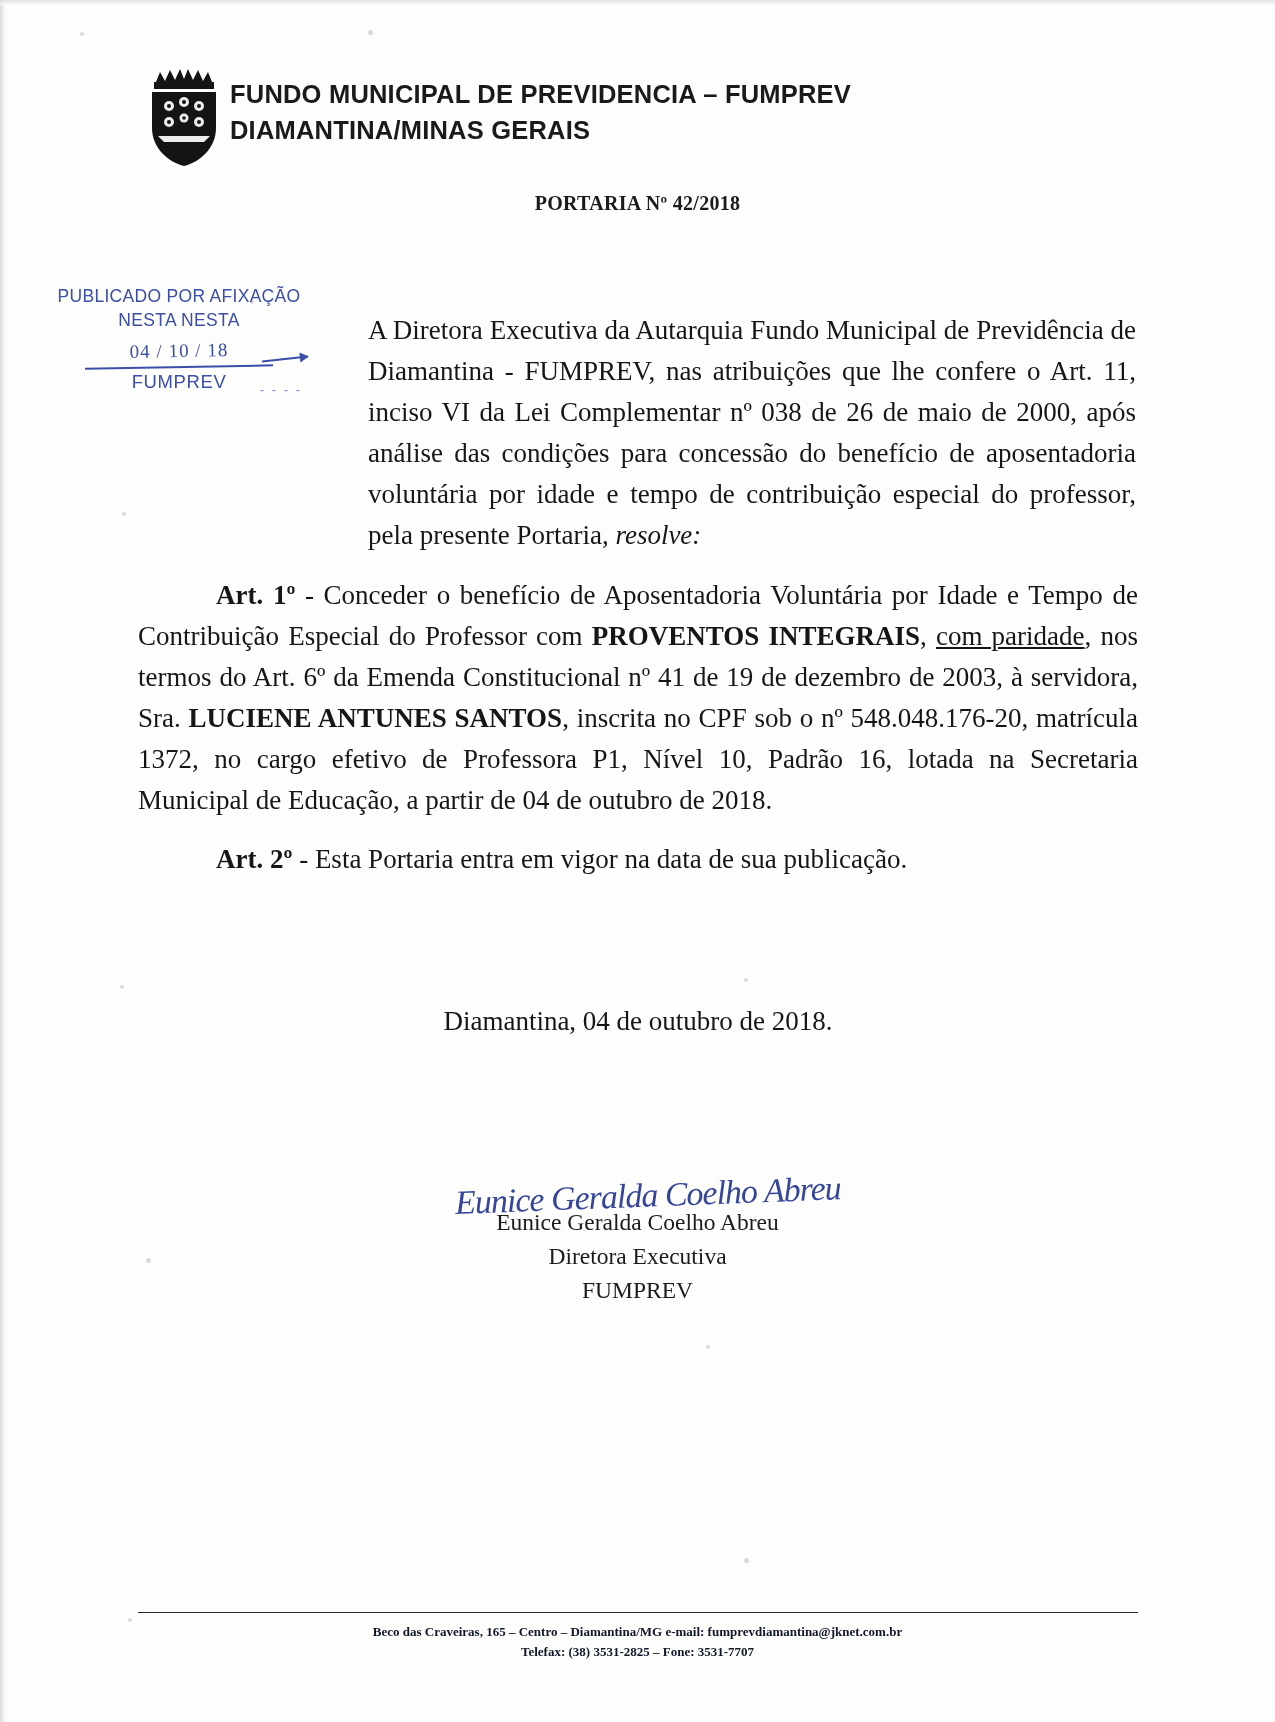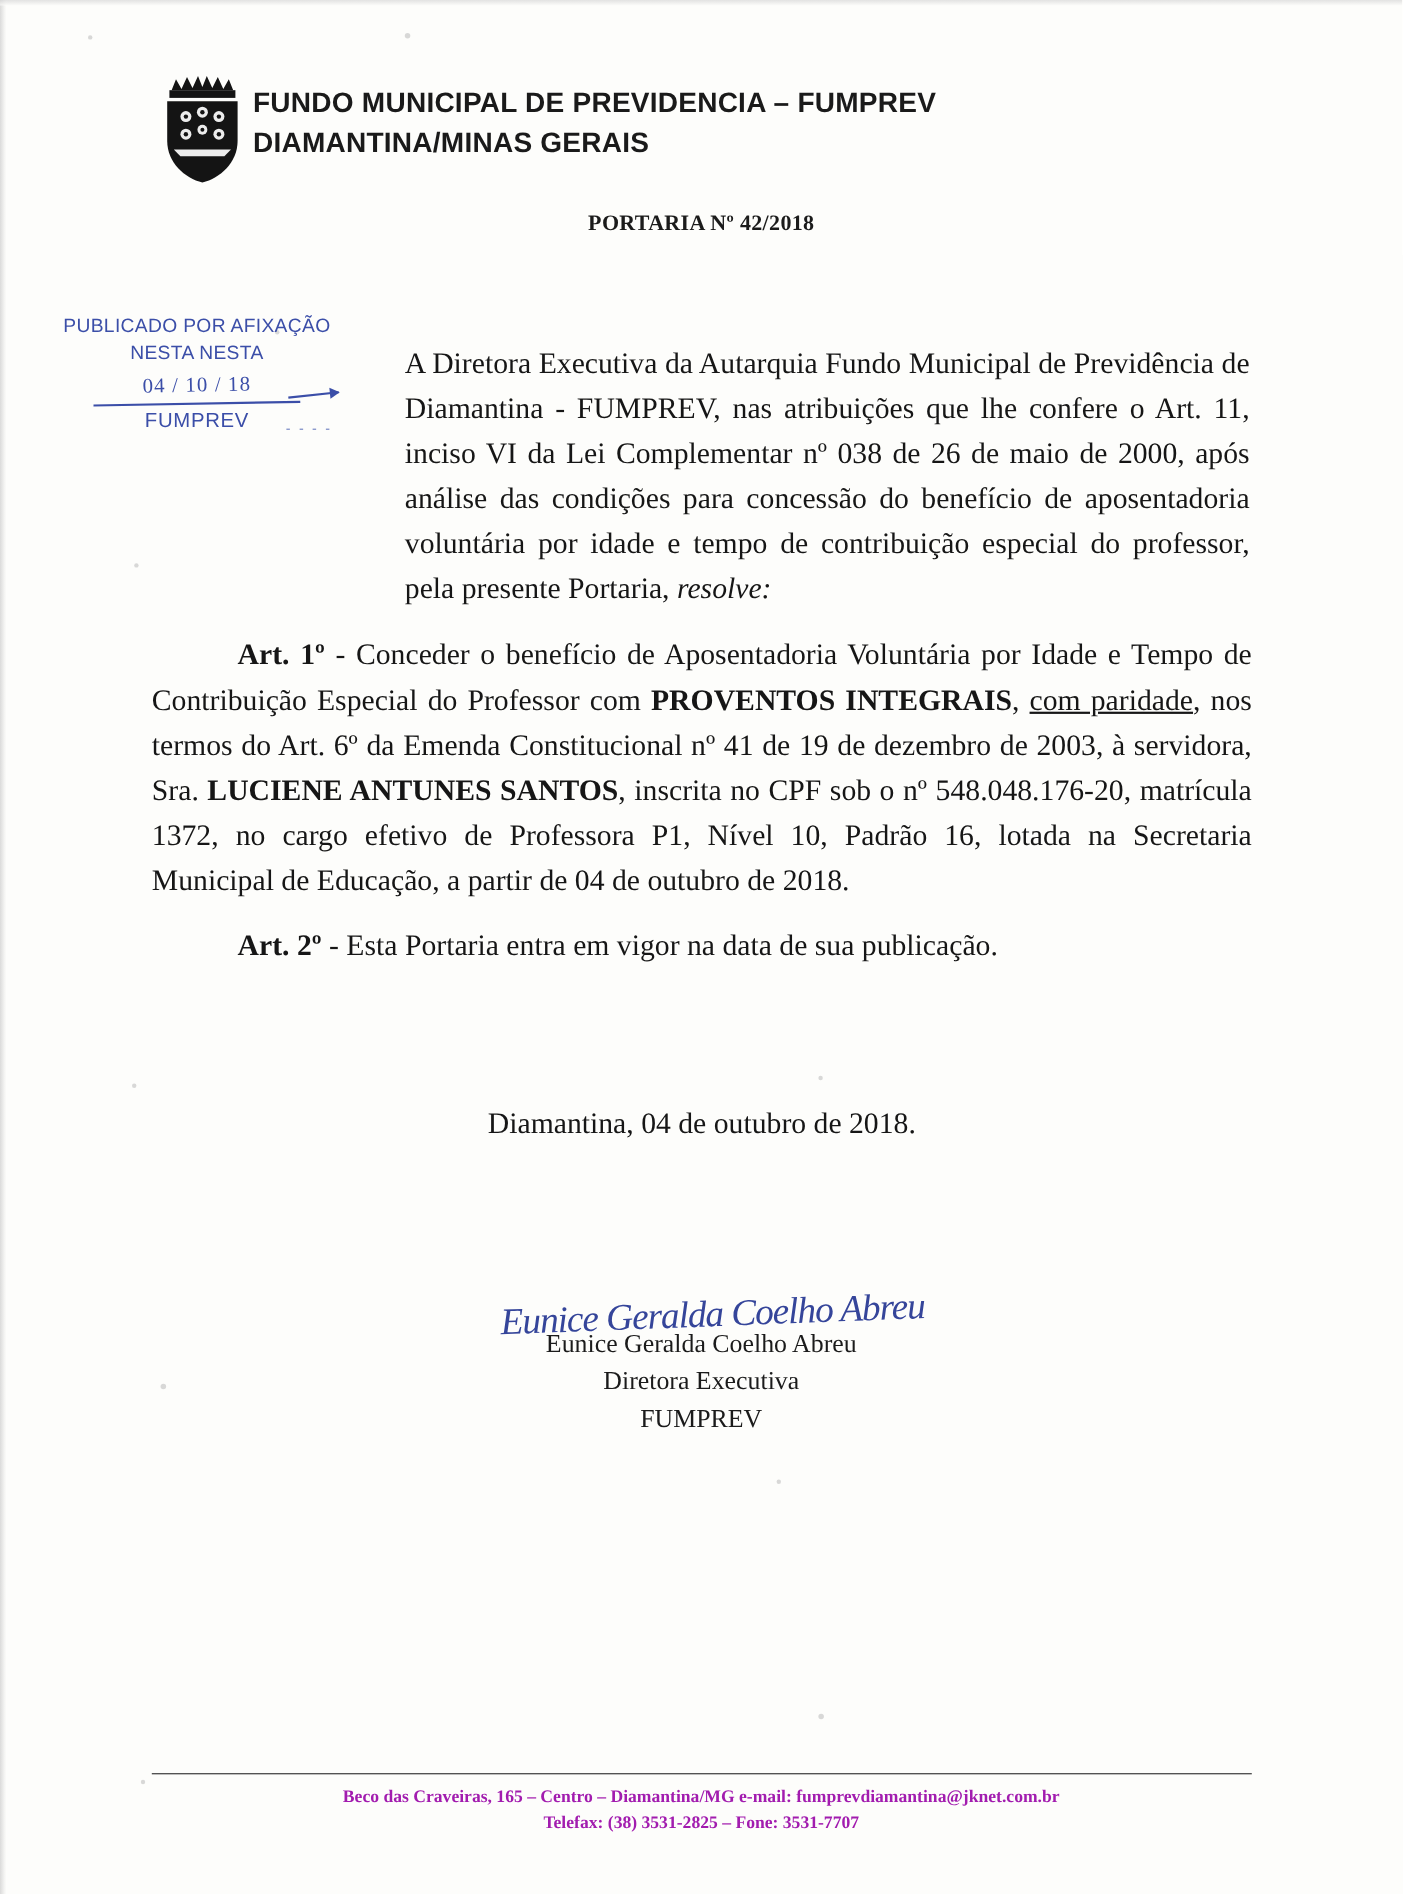--- a/index.html
+++ b/index.html
@@ -209,23 +209,23 @@
     background: #2a2a2a;
   }
   .footer {
     position: absolute;
     top: 1622px;
     left: 0;
     width: 1275px;
     text-align: center;
     font-family: "Liberation Serif", serif;
     font-weight: bold;
-    font-size: 16px;
+    font-size: 13px;
     line-height: 1.5;
-    color: #a21caf;
+    color: #0f172a;
   }
 </style>
 </head>
 <body>
 
 <div class="page">
 
   <div class="scan-edge-left"></div>
   <div class="scan-edge-top"></div>
 

